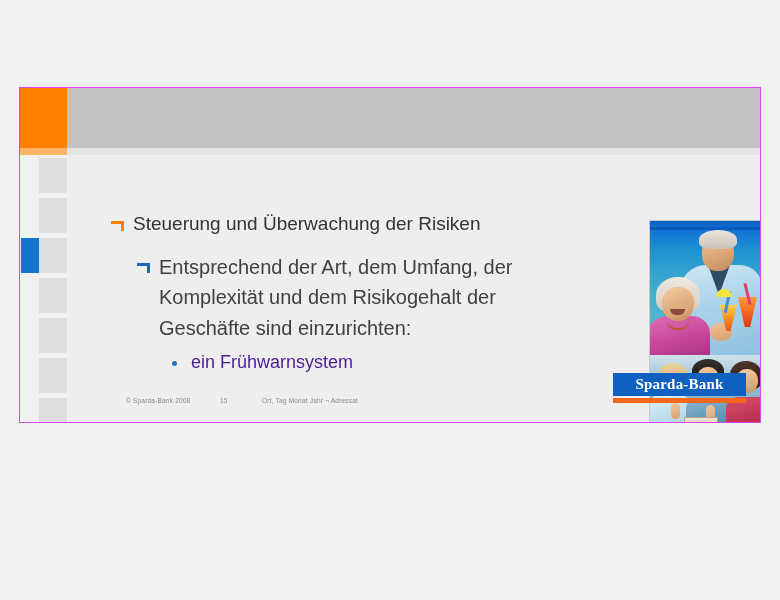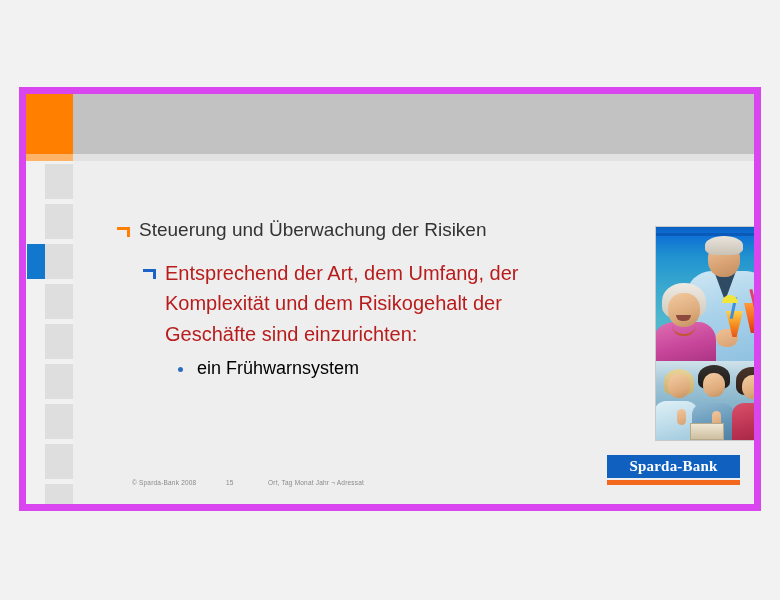--- a/index.html
+++ b/index.html
@@ -14,23 +14,23 @@
     font-family: "Liberation Sans", sans-serif;
     overflow: hidden;
   }
 
   
   .slide {
     position: absolute;
     left: 19px;
     top: 87px;
     width: 742px;
-    height: 424px;
+    height: 336px;
     background: #eeeeee;
-    border: 7px solid #d946ef;
+    border: 1px solid #d946ef;
     box-sizing: border-box;
     overflow: hidden;
   }
 
   
   .header-band {
     position: absolute;
     left: 0;
     top: 0;
     width: 100%;
@@ -143,21 +143,21 @@
   }
 
   .l1-text {
     font-size: 19px;
     color: #333333;
     line-height: 1.3;
     white-space: nowrap;
   }
   .l2-text {
     font-size: 20px;
-    color: #b91c1c;
+    color: #404040;
     line-height: 1.52;
   }
 
   
   .sub-list {
     position: absolute;
     left: 105px;
     top: 196px;
     width: 400px;
     margin: 0;
@@ -173,21 +173,21 @@
     width: 5px;
     height: 5px;
     border-radius: 50%;
     background: #2a6fbd;
     flex: 0 0 auto;
     margin-top: 10px;
     margin-right: 14px;
   }
   .sub-text {
     font-size: 18px;
-    color: #000000;
+    color: #4c1d95;
     line-height: 1.3;
   }
 
   
   .photo-stack {
     position: absolute;
     left: 582px;
     top: 65px;
     width: 121px;
     height: 215px;

